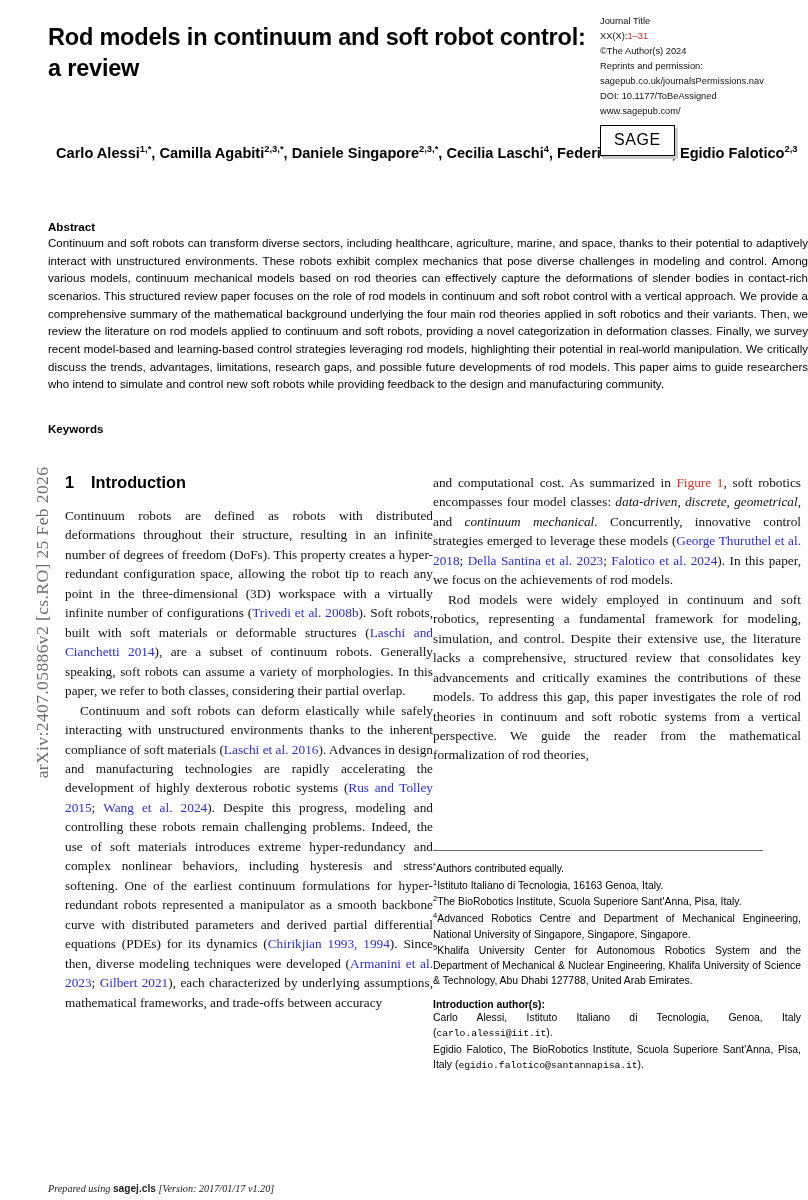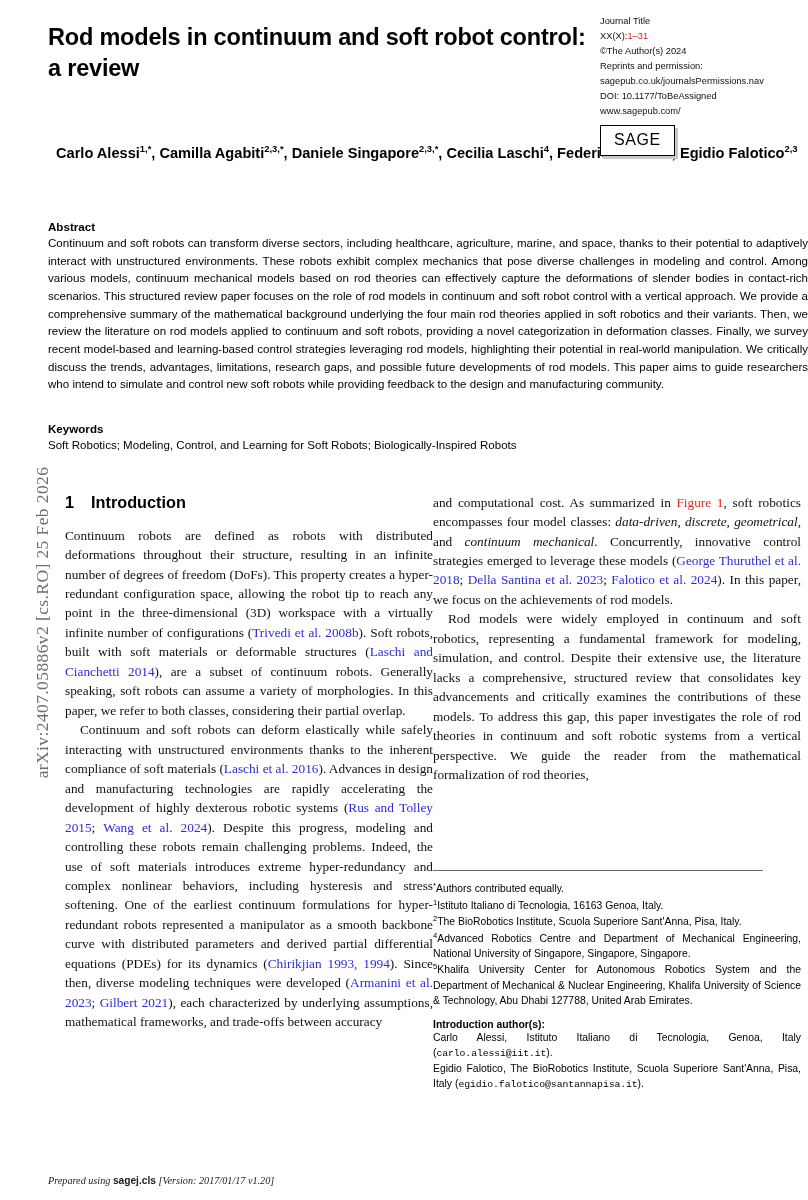--- a/index.html
+++ b/index.html
@@ -178,21 +178,21 @@
     font-weight: bold;
     margin: 11px 0 0 0;
     color: #000;
   }
   .mono { font-family: "Liberation Mono", monospace; font-size: 9.8px; letter-spacing: -0.1px; }
 
   
   .footer {
     position: absolute;
     left: 48px;
-    bottom: 14px;
+    bottom: 6px;
     font-family: "Liberation Serif", serif;
     font-style: italic;
     font-size: 10.2px;
     color: #1a1a1a;
   }
   .footer b { font-family: "Liberation Sans", sans-serif; font-style: normal; font-weight: bold; font-size: 10.2px; }
 </style>
 </head>
 <body>
 
@@ -217,21 +217,20 @@
 
   <div class="authors"><span>Carlo Alessi</span><sup>1,*</sup>, <span>Camilla Agabiti</span><sup>2,3,*</sup>, <span>Daniele Singapore</span><sup>2,3,*</sup>, <span>Cecilia Laschi</span><sup>4</sup>, <span>Federico Renda</span><sup>5</sup>, <span>Egidio Falotico</span><sup>2,3</sup></div>
 
   <div class="abstract-wrap">
     <div class="sec-label">Abstract</div>
     <div class="abstract-body">Continuum and soft robots can transform diverse sectors, including healthcare, agriculture, marine, and space, thanks to their potential to adaptively interact with unstructured environments. These robots exhibit complex mechanics that pose diverse challenges in modeling and control. Among various models, continuum mechanical models based on rod theories can effectively capture the deformations of slender bodies in contact-rich scenarios. This structured review paper focuses on the role of rod models in continuum and soft robot control with a vertical approach. We provide a comprehensive summary of the mathematical background underlying the four main rod theories applied in soft robotics and their variants. Then, we review the literature on rod models applied to continuum and soft robots, providing a novel categorization in deformation classes. Finally, we survey recent model-based and learning-based control strategies leveraging rod models, highlighting their potential in real-world manipulation. We critically discuss the trends, advantages, limitations, research gaps, and possible future developments of rod models. This paper aims to guide researchers who intend to simulate and control new soft robots while providing feedback to the design and manufacturing community.</div>
   </div>
 
   <div class="keywords-wrap">
     <div class="sec-label">Keywords</div>
-    <div class="keywords-body">Soft Robotics; Modeling, Control, and Learning for Soft Robots; Biologically-Inspired Robots</div>
   </div>
 
   <div class="columns">
 
     <div class="col">
       <div class="h1"><span class="num">1</span><span>Introduction</span></div>
       <div id="left-paras">
           <p class="body">Continuum robots are defined as robots with distributed deformations throughout their structure, resulting in an infinite number of degrees of freedom (DoFs). This property creates a hyper-redundant configuration space, allowing the robot tip to reach any point in the three-dimensional (3D) workspace with a virtually infinite number of configurations (<span class="cite">Trivedi et al. 2008b</span>). Soft robots, built with soft materials or deformable structures (<span class="cite">Laschi and Cianchetti 2014</span>), are a subset of continuum robots. Generally speaking, soft robots can assume a variety of morphologies. In this paper, we refer to both classes, considering their partial overlap.</p>
           <p class="body">Continuum and soft robots can deform elastically while safely interacting with unstructured environments thanks to the inherent compliance of soft materials (<span class="cite">Laschi et al. 2016</span>). Advances in design and manufacturing technologies are rapidly accelerating the development of highly dexterous robotic systems (<span class="cite">Rus and Tolley 2015</span>; <span class="cite">Wang et al. 2024</span>). Despite this progress, modeling and controlling these robots remain challenging problems. Indeed, the use of soft materials introduces extreme hyper-redundancy and complex nonlinear behaviors, including hysteresis and stress softening. One of the earliest continuum formulations for hyper-redundant robots represented a manipulator as a smooth backbone curve with distributed parameters and derived partial differential equations (PDEs) for its dynamics (<span class="cite">Chirikjian 1993, 1994</span>). Since then, diverse modeling techniques were developed (<span class="cite">Armanini et al. 2023</span>; <span class="cite">Gilbert 2021</span>), each characterized by underlying assumptions, mathematical frameworks, and trade-offs between accuracy</p>
         </div>

